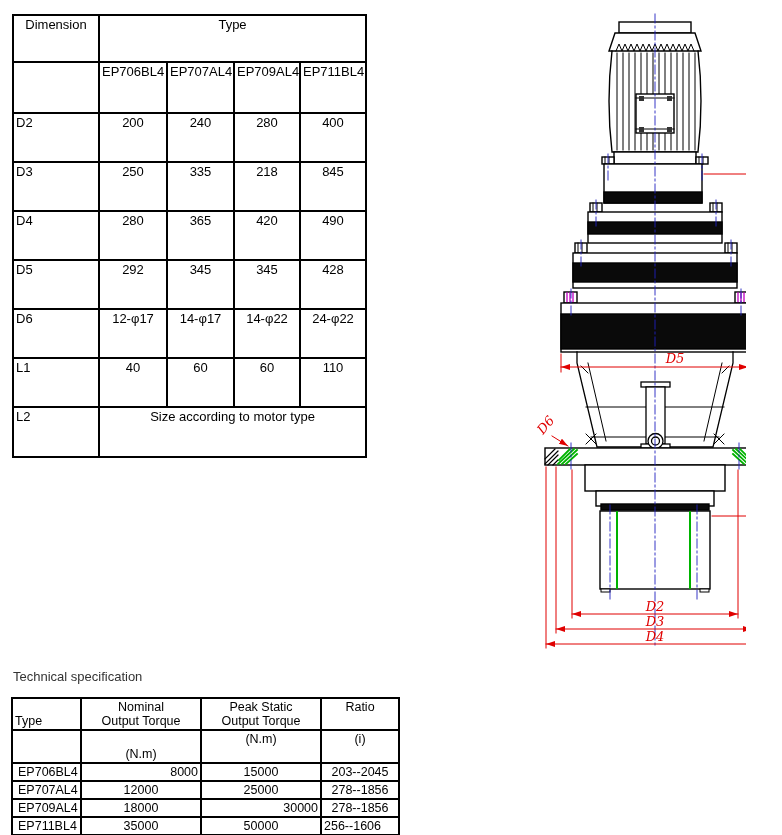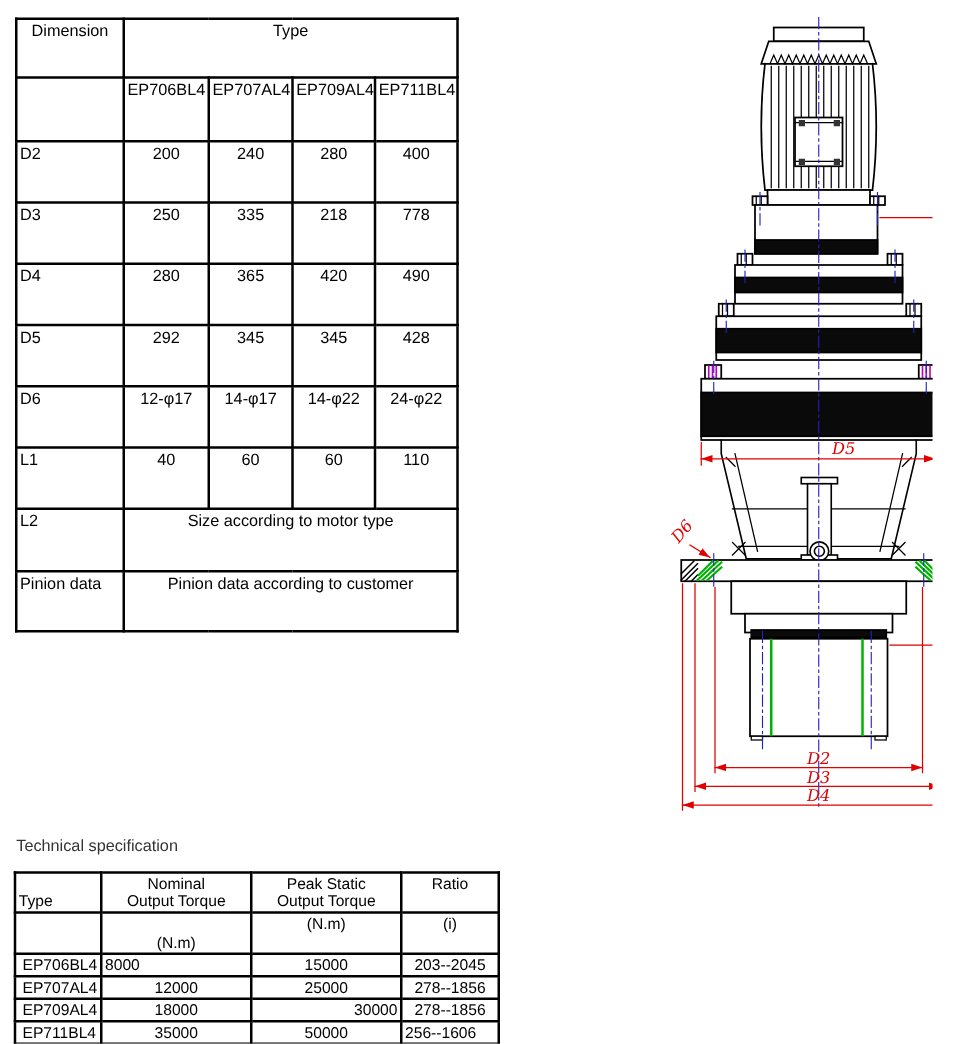--- a/index.html
+++ b/index.html
@@ -51,21 +51,21 @@
       <td class="val">200</td>
       <td class="val">240</td>
       <td class="val">280</td>
       <td class="val">400</td>
     </tr>
     <tr style="height:49px">
       <td class="lab">D3</td>
       <td class="val">250</td>
       <td class="val">335</td>
       <td class="val">218</td>
-      <td class="val">778</td>
+      <td class="val">845</td>
     </tr>
     <tr style="height:49px">
       <td class="lab">D4</td>
       <td class="val">280</td>
       <td class="val">365</td>
       <td class="val">420</td>
       <td class="val">490</td>
     </tr>
     <tr style="height:49px">
       <td class="lab">D5</td>
@@ -84,24 +84,20 @@
     <tr style="height:49px">
       <td class="lab">L1</td>
       <td class="val">40</td>
       <td class="val">60</td>
       <td class="val">60</td>
       <td class="val">110</td>
     </tr>
     <tr style="height:50px">
       <td class="lab">L2</td>
       <td class="val" colspan="4">Size according to motor type</td>
-    </tr>
-    <tr style="height:48px">
-      <td class="lab">Pinion data</td>
-      <td class="val" colspan="4">Pinion data according to customer</td>
     </tr>
   </tbody>
     </table>
 
   <svg style="position:absolute;left:532px;top:8px" width="250" height="652" viewBox="532 8 250 652" fill="none" stroke-linecap="square">
     <defs>
       <marker id="ar" markerUnits="userSpaceOnUse" markerWidth="10" markerHeight="8" refX="9" refY="3" orient="auto-start-reverse">
           <path d="M0,0 L9,3 L0,6 Z" fill="#e00000" stroke="none"></path>
         </marker>
     </defs>
@@ -227,21 +223,21 @@
       <td class="h va-t">Ratio</td>
     </tr>
     <tr style="height:33px">
       <td></td>
       <td class="h va-b">(N.m)</td>
       <td class="h va-t">(N.m)</td>
       <td class="h va-t">(i)</td>
     </tr>
     <tr style="height:18px">
       <td class="typecell">EP706BL4</td>
-      <td style="text-align:left">8000</td>
+      <td style="text-align:right">8000</td>
       <td style="text-align:center">15000</td>
       <td style="text-align:center">203--2045</td>
     </tr>
     <tr style="height:18px">
       <td class="typecell">EP707AL4</td>
       <td style="text-align:center">12000</td>
       <td style="text-align:center">25000</td>
       <td style="text-align:center">278--1856</td>
     </tr>
     <tr style="height:18px">

